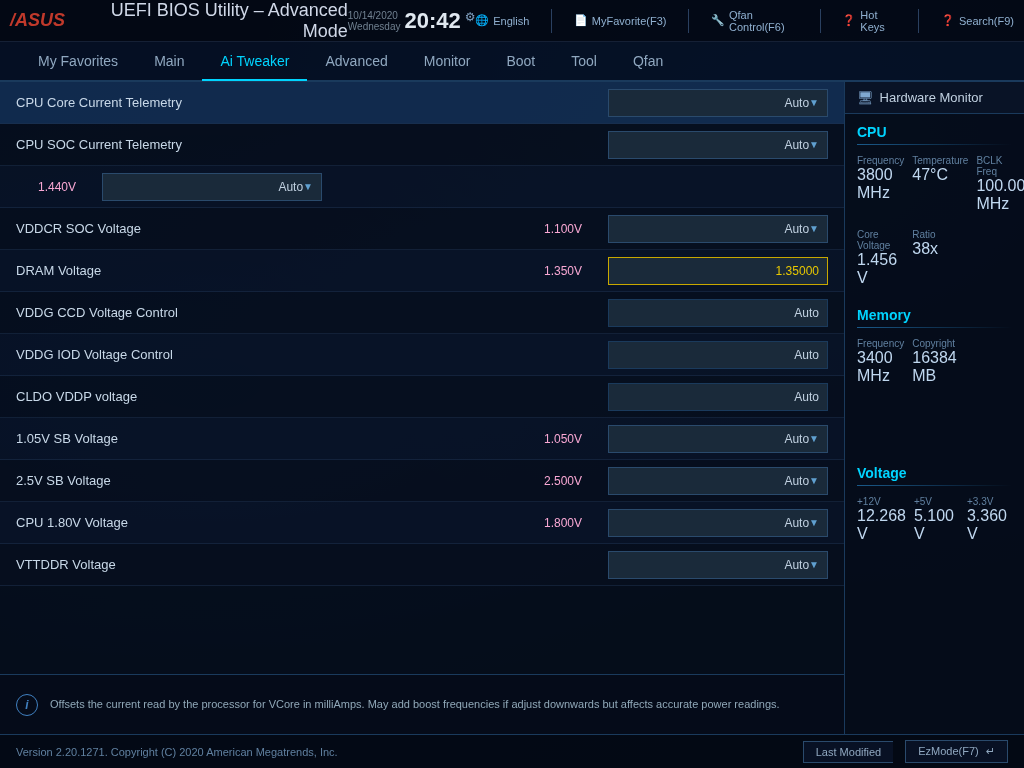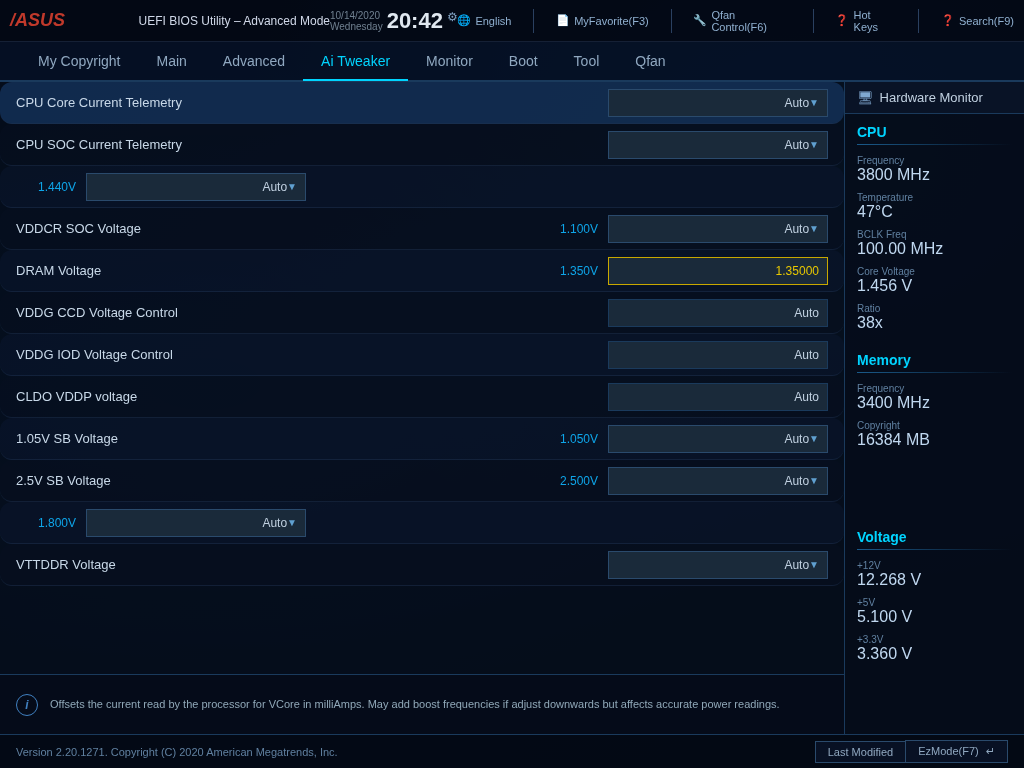--- a/index.html
+++ b/index.html
@@ -34,21 +34,21 @@
 
     .asus-logo-icon {
       color: #c0392b;
       font-size: 18px;
       font-style: italic;
       font-weight: 900;
     }
 
     .header-title {
       color: #d0d8e8;
-      font-size: 12px;
+      font-size: 18px;
       flex: 1;
     }
 
     .gear-icon {
       color: #80a0c0;
       font-size: 12px;
     }
 
     .header-btn {
       color: #90b0d0;
@@ -109,37 +109,36 @@
     .settings-table::-webkit-scrollbar { width: 6px; }
     .settings-table::-webkit-scrollbar-track { background: #0a1628; }
     .settings-table::-webkit-scrollbar-thumb { background: #2a4a6c; border-radius: 3px; }
 
     .setting-row {
       display: flex;
       align-items: center;
       padding: 0 16px;
       height: 42px;
       border-bottom: 1px solid rgba(30,50,80,0.5);
-      border-radius: 12px;
     }
 
     .setting-row:nth-child(odd) { background: rgba(10,22,45,0.6); }
     .setting-row:nth-child(even) { background: rgba(6,15,32,0.6); }
     .setting-row.highlighted { background: rgba(20,50,90,0.8); }
 
     .setting-label {
       color: #c8d8e8;
       font-size: 13px;
       flex: 1;
     }
 
     .setting-value-text {
-      color: #0ea5e9;
+      color: #f9a8d4;
       font-size: 12px;
-      margin-right: 10px;
+      margin-right: 26px;
       min-width: 60px;
       text-align: right;
     }
 
     .setting-dropdown {
       width: 220px;
       height: 28px;
       background: #1a2a3a;
       border: 1px solid #2a4a6c;
       color: #c0d0e0;
@@ -238,22 +237,22 @@
     }
 
     .hw-divider {
       height: 1px;
       background: linear-gradient(to right, #1a5a8a, transparent);
       margin: 0 12px;
     }
 
     .hw-stats-grid {
       display: grid;
-      grid-template-columns: 1fr;
-      gap: 0;
+      grid-template-columns: 1fr 1fr 1fr;
+      gap: 8px;
       padding: 6px 12px;
     }
 
     .hw-stat {
       padding: 4px 0;
     }
 
     .hw-stat-label {
       color: #6080a0;
       font-size: 10px;
@@ -277,21 +276,21 @@
     }
 
     .footer-text {
       color: #6080a0;
       font-size: 11px;
     }
 
     .footer-right {
       display: flex;
       align-items: center;
-      gap: 0;
+      gap: 12px;
     }
 
     .footer-btn {
       color: #90a8c0;
       font-size: 11px;
       padding: 4px 12px;
       cursor: pointer;
       border: 1px solid #2a4a6c;
       background: rgba(10,20,40,0.8);
     }
@@ -398,30 +397,30 @@
       <div class="sep-line"></div>
       <span class="header-btn">
         <span>❓</span>
         <span>Search(F9)</span>
       </span>
     </div>
   </div>
 
   <div class="nav-bar">
     <span class="nav-item">
-      <span>My Copyright</span>
+      <span>My Favorites</span>
     </span>
     <span class="nav-item">
       <span>Main</span>
     </span>
+    <span class="nav-item active">
+      <span>Ai Tweaker</span>
+    </span>
     <span class="nav-item">
       <span>Advanced</span>
-    </span>
-    <span class="nav-item active">
-      <span>Ai Tweaker</span>
     </span>
     <span class="nav-item">
       <span>Monitor</span>
     </span>
     <span class="nav-item">
       <span>Boot</span>
     </span>
     <span class="nav-item">
       <span>Tool</span>
     </span>
@@ -509,20 +508,21 @@
         <div class="setting-row">
           <span class="setting-label">2.5V SB Voltage</span>
           <span class="setting-value-text">2.500V</span>
           <div class="setting-dropdown">
             <span>Auto</span>
             <span class="setting-dropdown-arrow">▼</span>
           </div>
         </div>
 
         <div class="setting-row">
+          <span class="setting-label">CPU 1.80V Voltage</span>
           <span class="setting-value-text">1.800V</span>
           <div class="setting-dropdown">
             <span>Auto</span>
             <span class="setting-dropdown-arrow">▼</span>
           </div>
         </div>
 
         <div class="setting-row">
           <span class="setting-label">VTTDDR Voltage</span>
           <div class="setting-dropdown">

